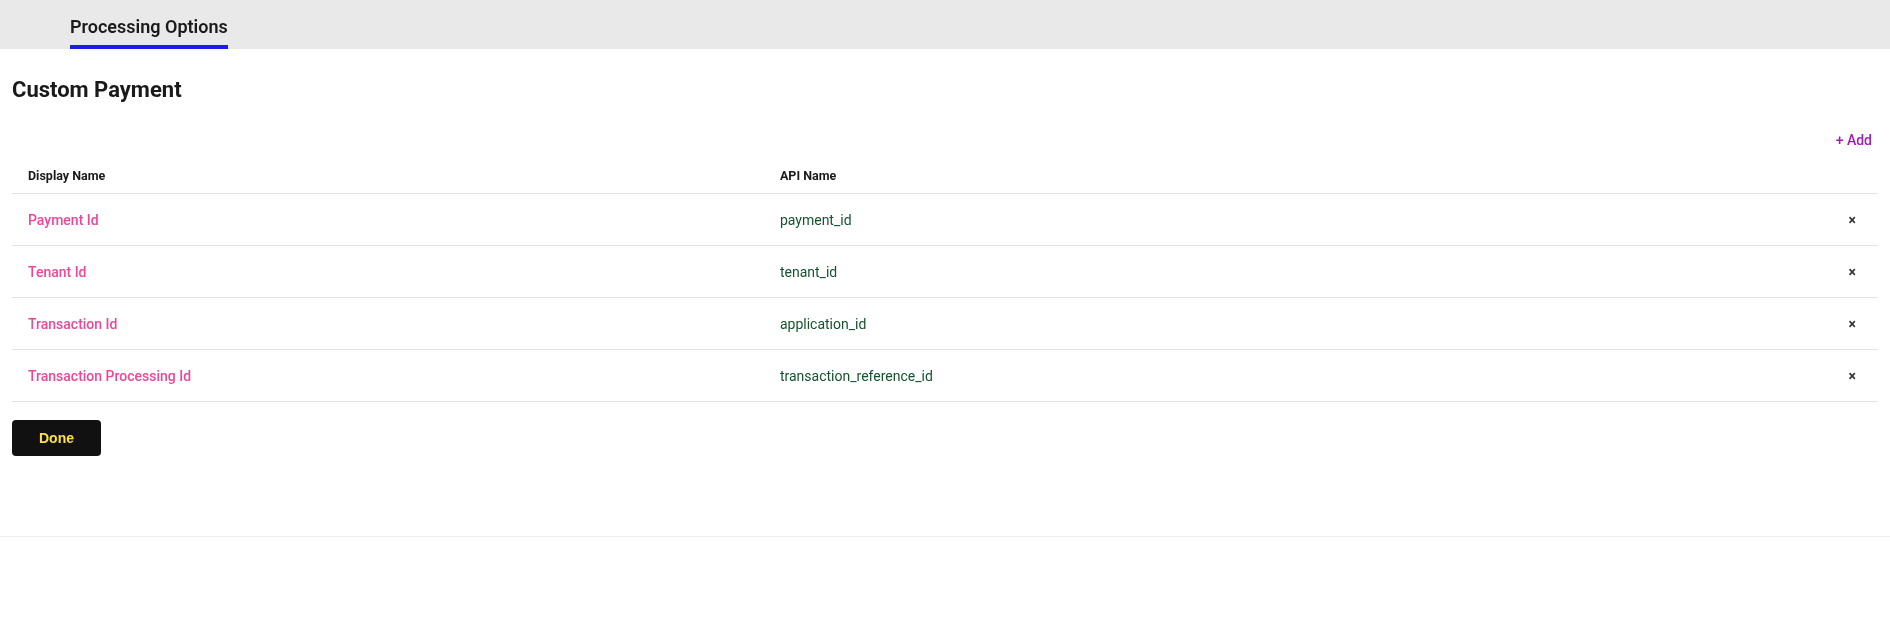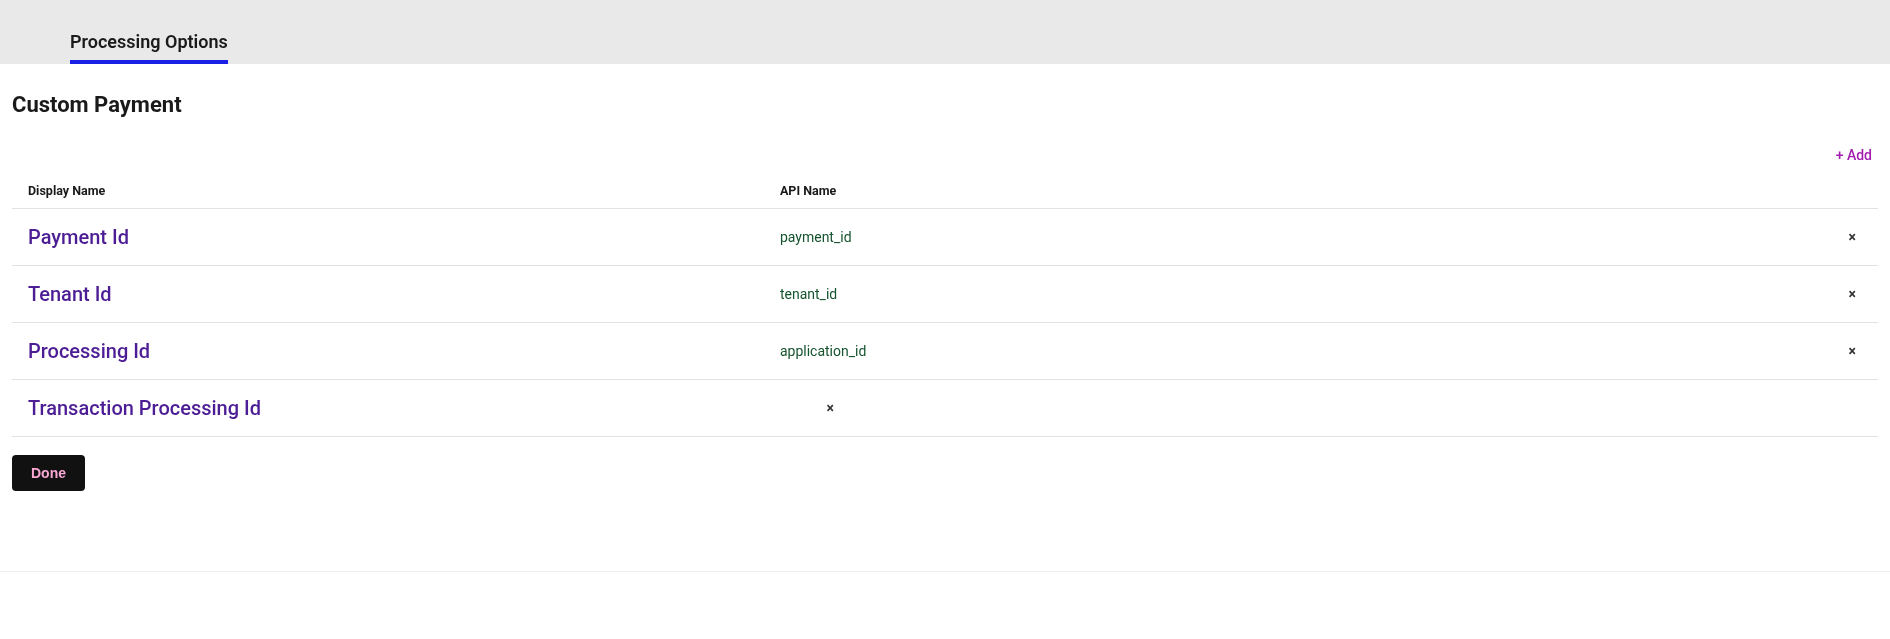--- a/index.html
+++ b/index.html
@@ -8,21 +8,21 @@
       box-sizing: border-box;
     }
     body {
       font-family: -apple-system, BlinkMacSystemFont, "Segoe UI", Roboto, Helvetica, Arial, sans-serif;
       background: #ffffff;
       color: #1a1a1a;
     }
     .tab-bar {
       background: #e9e9e9;
       width: 100%;
-      height: 64px;
+      height: 49px;
       display: flex;
       align-items: flex-end;
     }
     .tab {
       margin-left: 70px;
       font-size: 18px;
       font-weight: 600;
       color: #1a1a1a;
       padding-bottom: 12px;
       position: relative;
@@ -83,22 +83,22 @@
       justify-content: flex-end;
       align-items: center;
     }
     .trow {
       display: flex;
       align-items: center;
       padding: 16px 16px;
       border-bottom: 1px solid #e3e3e3;
     }
     .td-display {
-      color: #4c1d95;
-      font-size: 20px;
+      color: #ec4899;
+      font-size: 14px;
       font-weight: 500;
       cursor: pointer;
     }
     .td-api {
       color: #14532d;
       font-size: 14px;
       font-weight: 400;
     }
     .delete-btn {
       color: #333;
@@ -106,24 +106,24 @@
       font-weight: 700;
       cursor: pointer;
       padding: 2px 6px;
       line-height: 1;
     }
     .footer {
       padding: 18px 0 80px 0;
     }
     .done-btn {
       background: #111111;
-      color: #f9a8d4;
+      color: #fde047;
       border: none;
       border-radius: 4px;
-      padding: 10px 19px;
+      padding: 10px 27px;
       font-size: 14px;
       font-weight: 600;
       cursor: pointer;
     }
     .page-bottom-line {
       border-top: 1px solid #eeeeee;
       width: 100%;
     }
   </style>
 </head>
@@ -158,28 +158,29 @@
           </div>
         </div>
         <div class="trow">
           <div class="col-display"><span class="td-display">Tenant Id</span></div>
           <div class="col-api td-api">tenant_id</div>
           <div class="col-action">
             <span class="delete-btn">×</span>
           </div>
         </div>
         <div class="trow">
-          <div class="col-display"><span class="td-display">Processing Id</span></div>
+          <div class="col-display"><span class="td-display">Transaction Id</span></div>
           <div class="col-api td-api">application_id</div>
           <div class="col-action">
             <span class="delete-btn">×</span>
           </div>
         </div>
         <div class="trow">
           <div class="col-display"><span class="td-display">Transaction Processing Id</span></div>
+          <div class="col-api td-api">transaction_reference_id</div>
           <div class="col-action">
             <span class="delete-btn">×</span>
           </div>
         </div>
       </div>
   </div>
 
   <div class="footer">
     <button class="done-btn">Done</button>
   </div>

